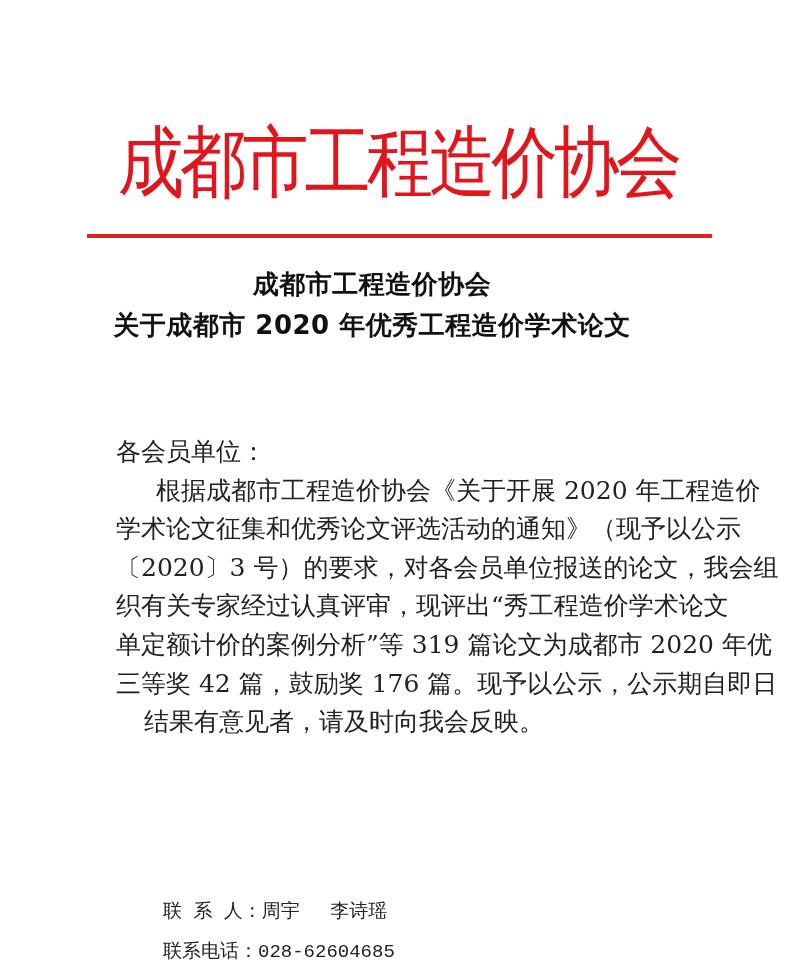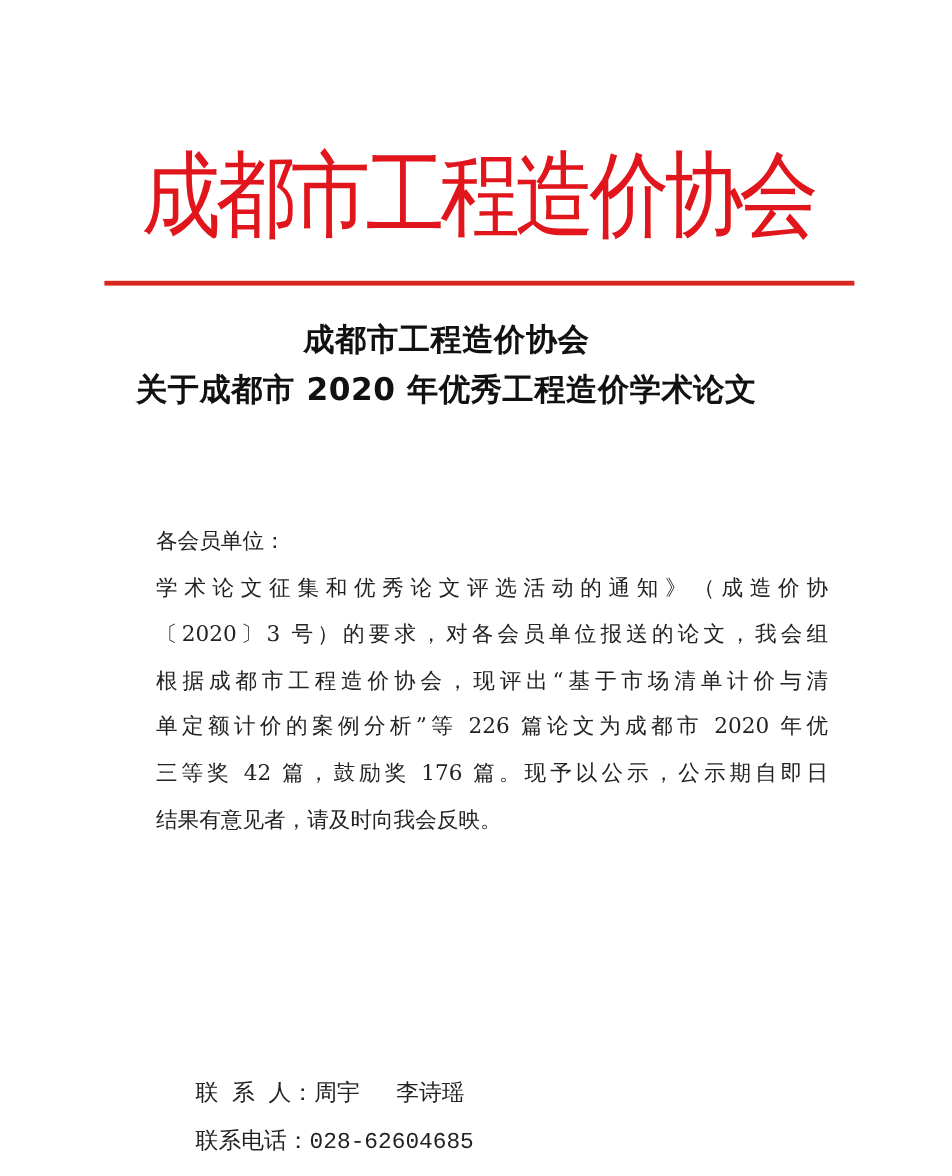--- a/index.html
+++ b/index.html
@@ -53,31 +53,31 @@
     font-family: "DejaVu Sans", "Liberation Sans", sans-serif;
     font-weight: bold;
     font-size: 26px;
     line-height: 41px;
     color: #111;
     letter-spacing: 0.5px;
   }
   .title-block div { white-space: nowrap; }
   .body-text {
     position: absolute;
-    left: 130px;
+    left: 116px;
     top: 433px;
     width: 560px;
     font-family: "DejaVu Serif", "Liberation Serif", serif;
-    font-size: 18px;
+    font-size: 25px;
     line-height: 38.6px;
     color: #222;
   }
   .salutation { margin-bottom: 0; }
   .para-line { white-space: nowrap; text-align: justify; text-align-last: justify; }
-  .para-line.last { text-align-last: left; }
+  .para-line.last { text-align-last: left; margin-left: 28px; }
   .para-line.first { padding-left: 40px; }
   .contact {
     position: absolute;
     left: 163px;
     top: 892px;
     font-family: Liberation Mono, monospace;
     font-size: 19px;
     line-height: 40px;
     color: #222;
   }
@@ -100,24 +100,25 @@
 
 <div class="rule"></div>
 
 <div class="title-block">
   <div>成都市工程造价协会</div>
   <div>关于成都市 2020 年优秀工程造价学术论文</div>
 </div>
 
 <div class="body-text">
   <div class="salutation">各会员单位：</div>
-  <div class="para-line">学术论文征集和优秀论文评选活动的通知》（成造价协</div>
+  <div class="para-line first">根据成都市工程造价协会《关于开展 2020 年工程造价</div>
+  <div class="para-line">学术论文征集和优秀论文评选活动的通知》（现予以公示</div>
   <div class="para-line">〔2020〕3 号）的要求，对各会员单位报送的论文，我会组</div>
-  <div class="para-line">根据成都市工程造价协会，现评出“基于市场清单计价与清</div>
-  <div class="para-line">单定额计价的案例分析”等 226 篇论文为成都市 2020 年优</div>
+  <div class="para-line">织有关专家经过认真评审，现评出“秀工程造价学术论文</div>
+  <div class="para-line">单定额计价的案例分析”等 319 篇论文为成都市 2020 年优</div>
   <div class="para-line">三等奖 42 篇，鼓励奖 176 篇。现予以公示，公示期自即日</div>
   <div class="para-line last">结果有意见者，请及时向我会反映。</div>
 </div>
 
 <div class="contact">
   <div class="row">
     <span>联 系 人：</span><span>周宇　 李诗瑶</span>
   </div>
   <div class="row">
     <span>联系电话：</span><span>028-62604685</span>

